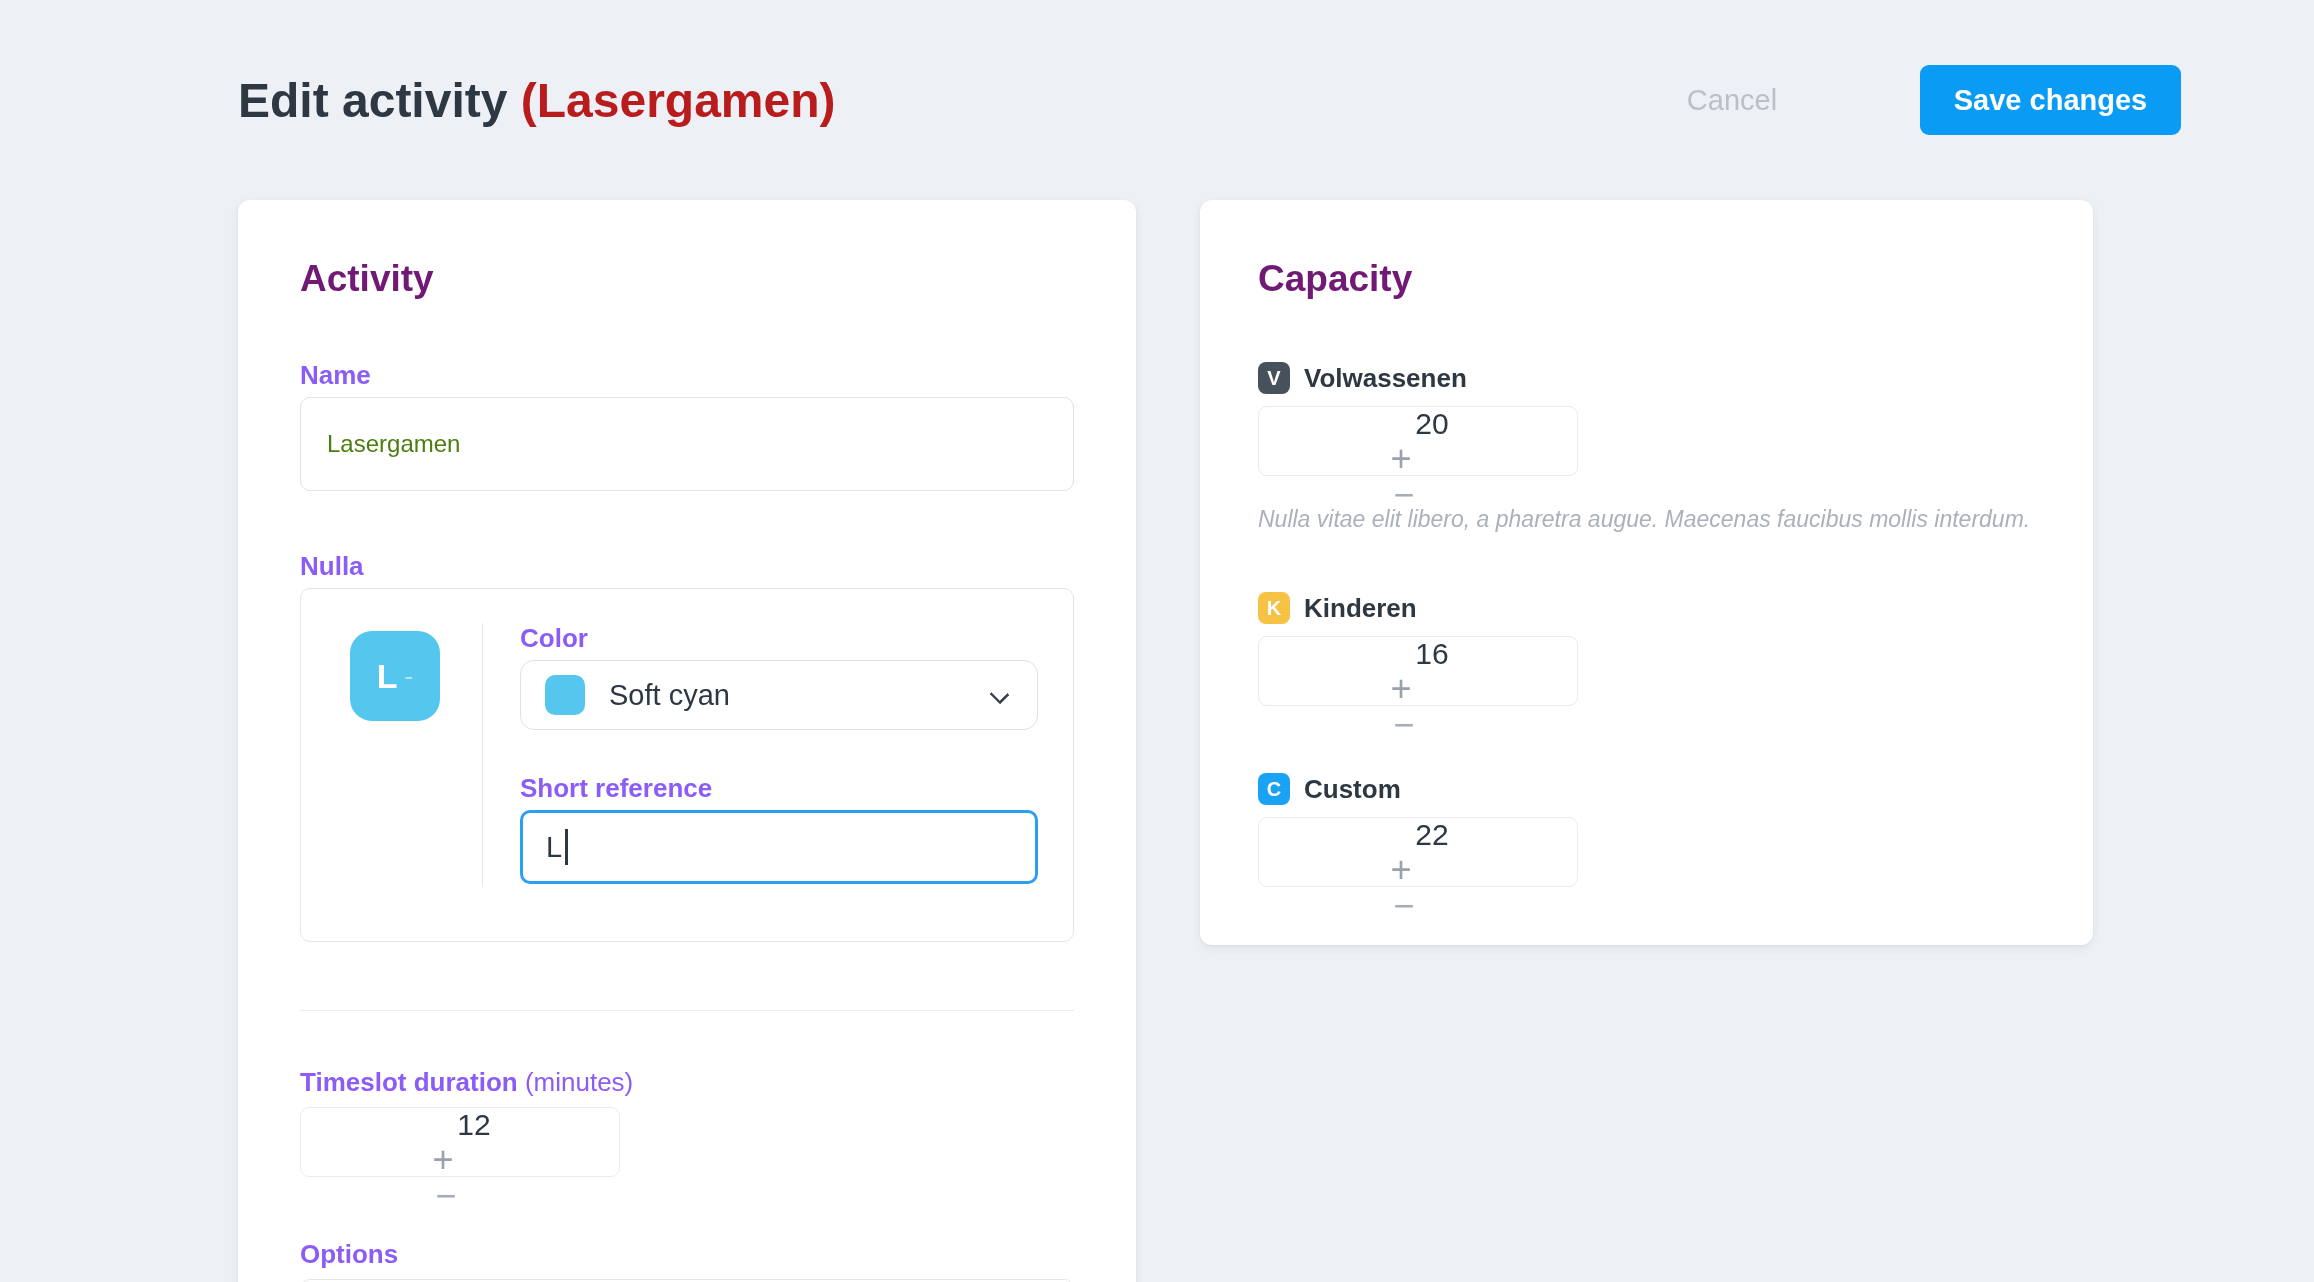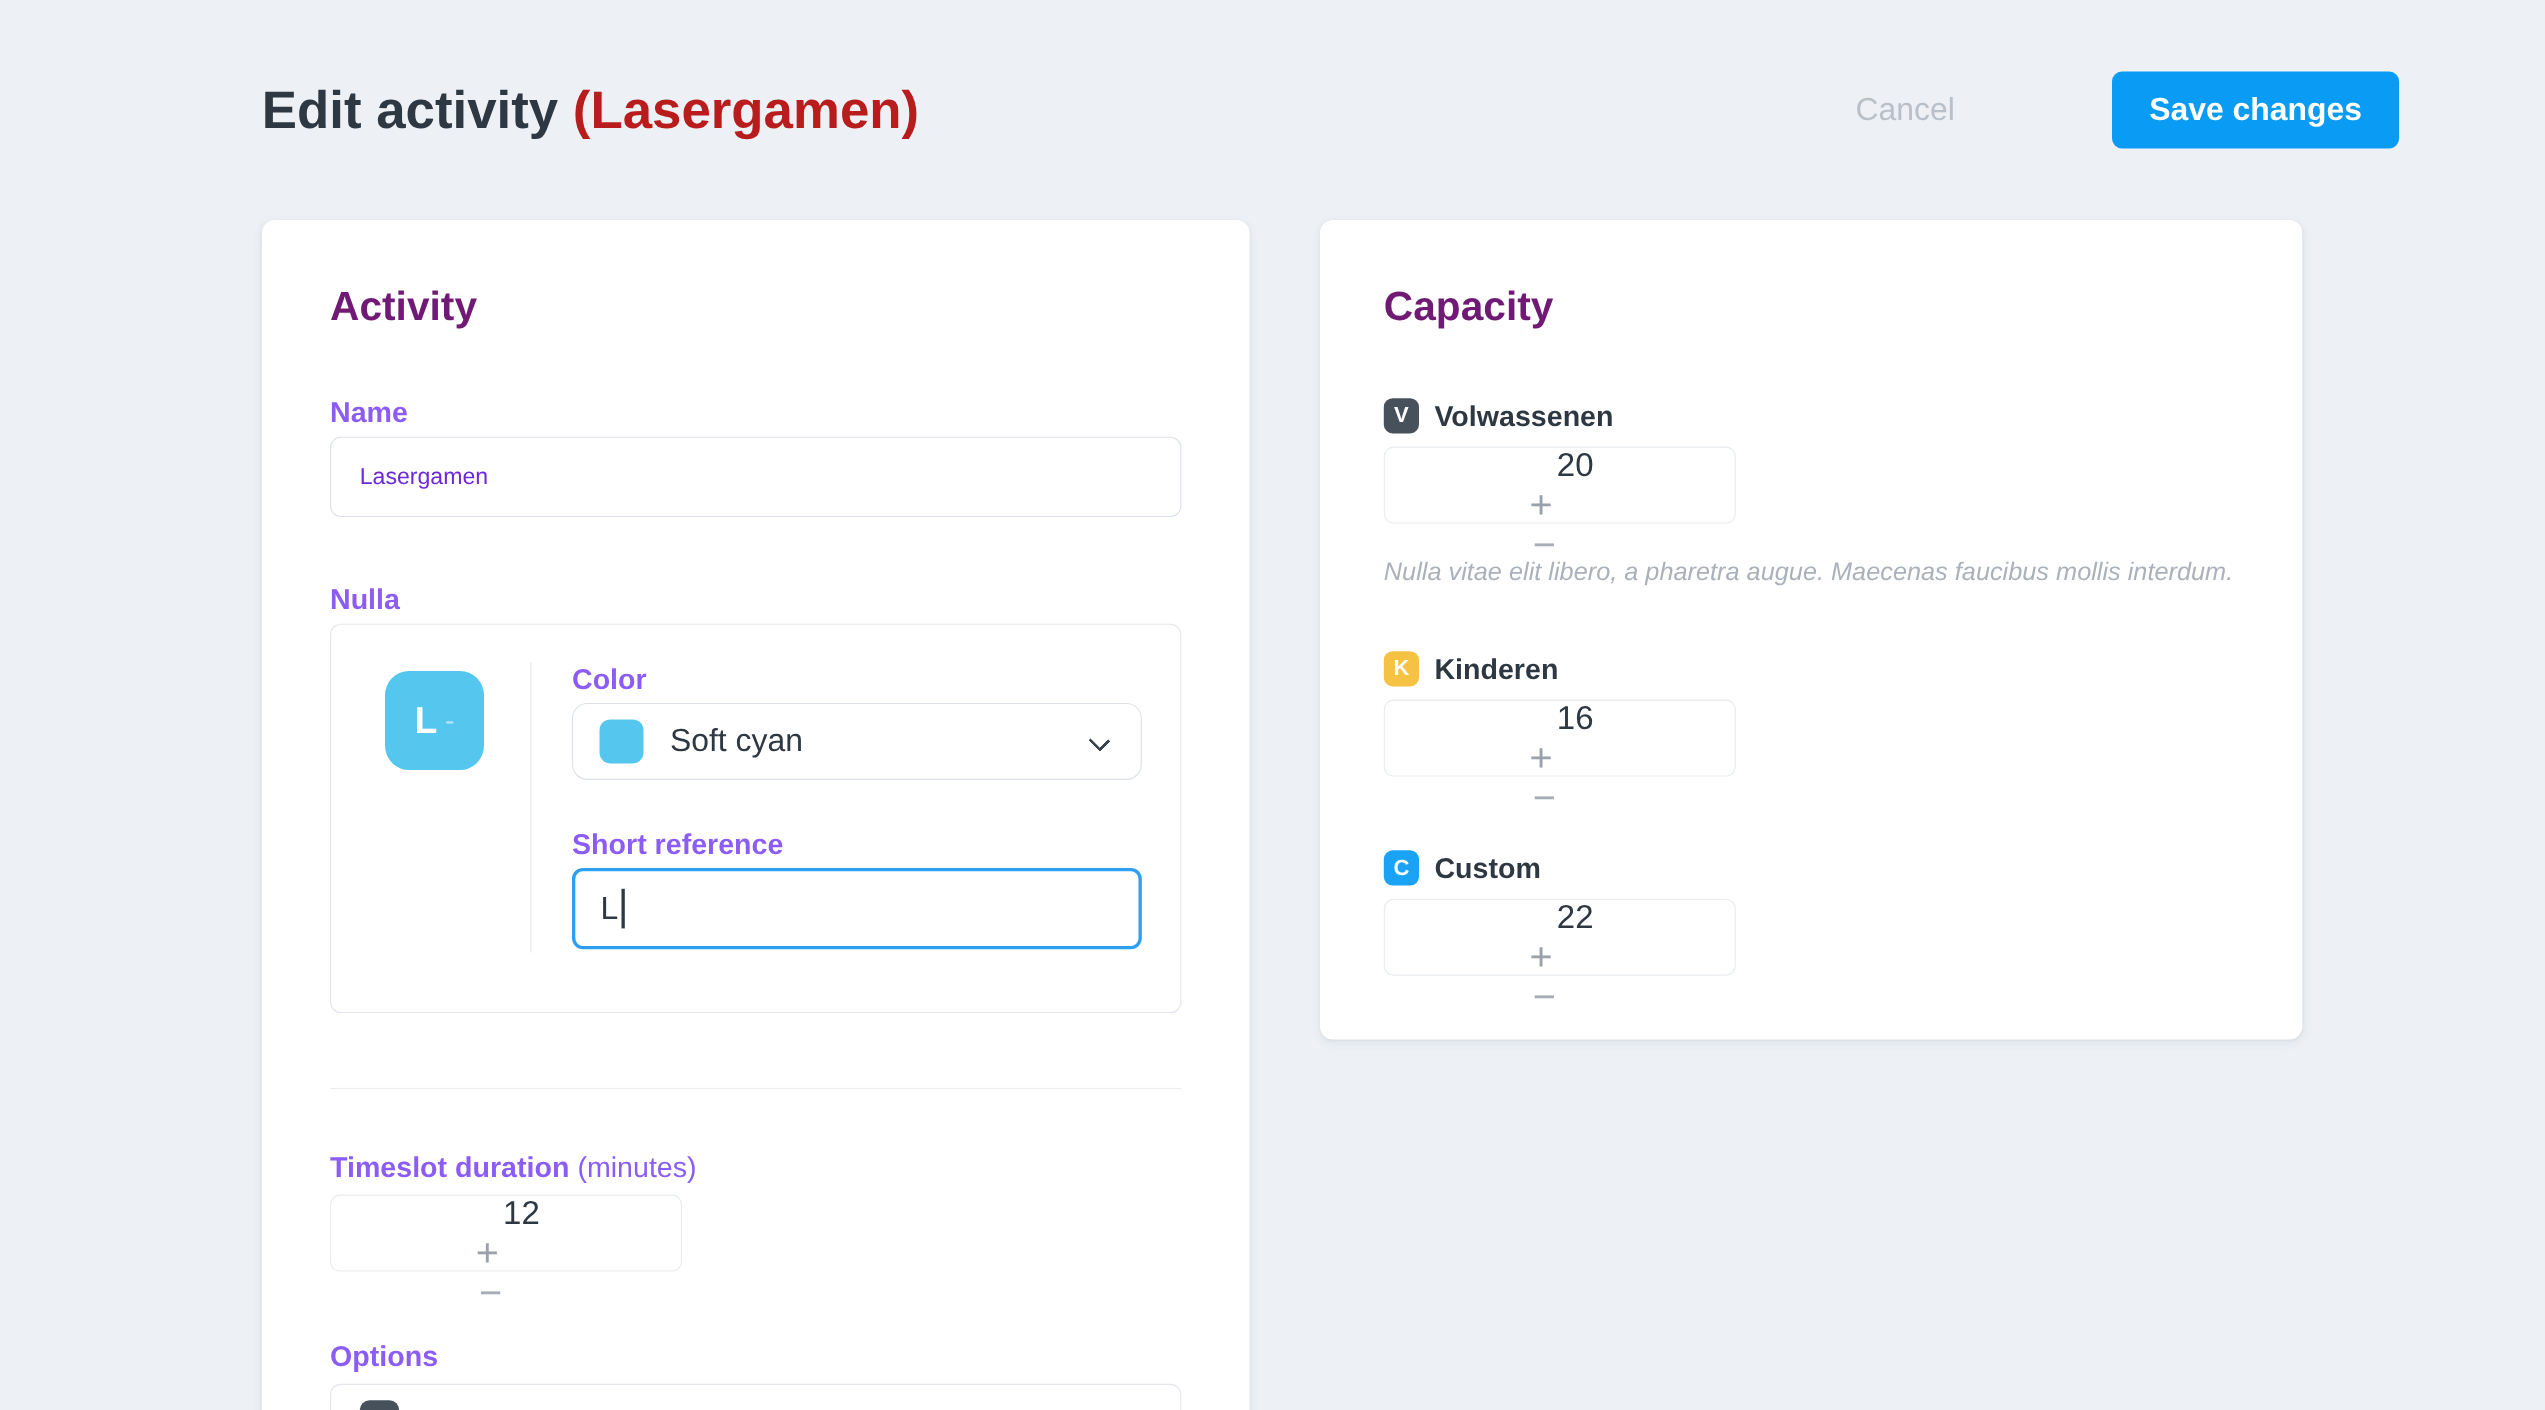--- a/index.html
+++ b/index.html
@@ -34,23 +34,23 @@
   }
   .card-left  { left: 238px;  top: 200px; width: 898px; height: 1210px; padding: 58px 62px 0 62px; }
   .card-right { left: 1200px; top: 200px; width: 893px; height: 745px;  padding: 58px 58px 0 58px; }
   .card h2 { font-size: 37px; font-weight: 700; line-height: 42px; color: #701a75; }
 
   .field-label { font-size: 26px; font-weight: 700; line-height: 26px; color: #8b5cf6; }
   .field-label .light { font-weight: 400; }
 
   
   .text-input {
-    display: block; width: 774px; height: 73px; margin-top: 9px;
+    display: block; width: 774px; height: 94px; margin-top: 9px;
     border: 1px solid #dde2e8; border-radius: 10px; background: #fff;
-    font-family: inherit; font-size: 21px; color: #6d28d9; padding: 0 26px;
+    font-family: inherit; font-size: 24px; color: #4d7c0f; padding: 0 26px;
     outline: none;
   }
 
   
   .avatar-box {
     position: relative; width: 774px; height: 354px; margin-top: 9px;
     border: 1px solid #e3e7ec; border-radius: 10px;
   }
   .avatar-preview {
     position: absolute; left: 49px; top: 42px; width: 90px; height: 90px;

